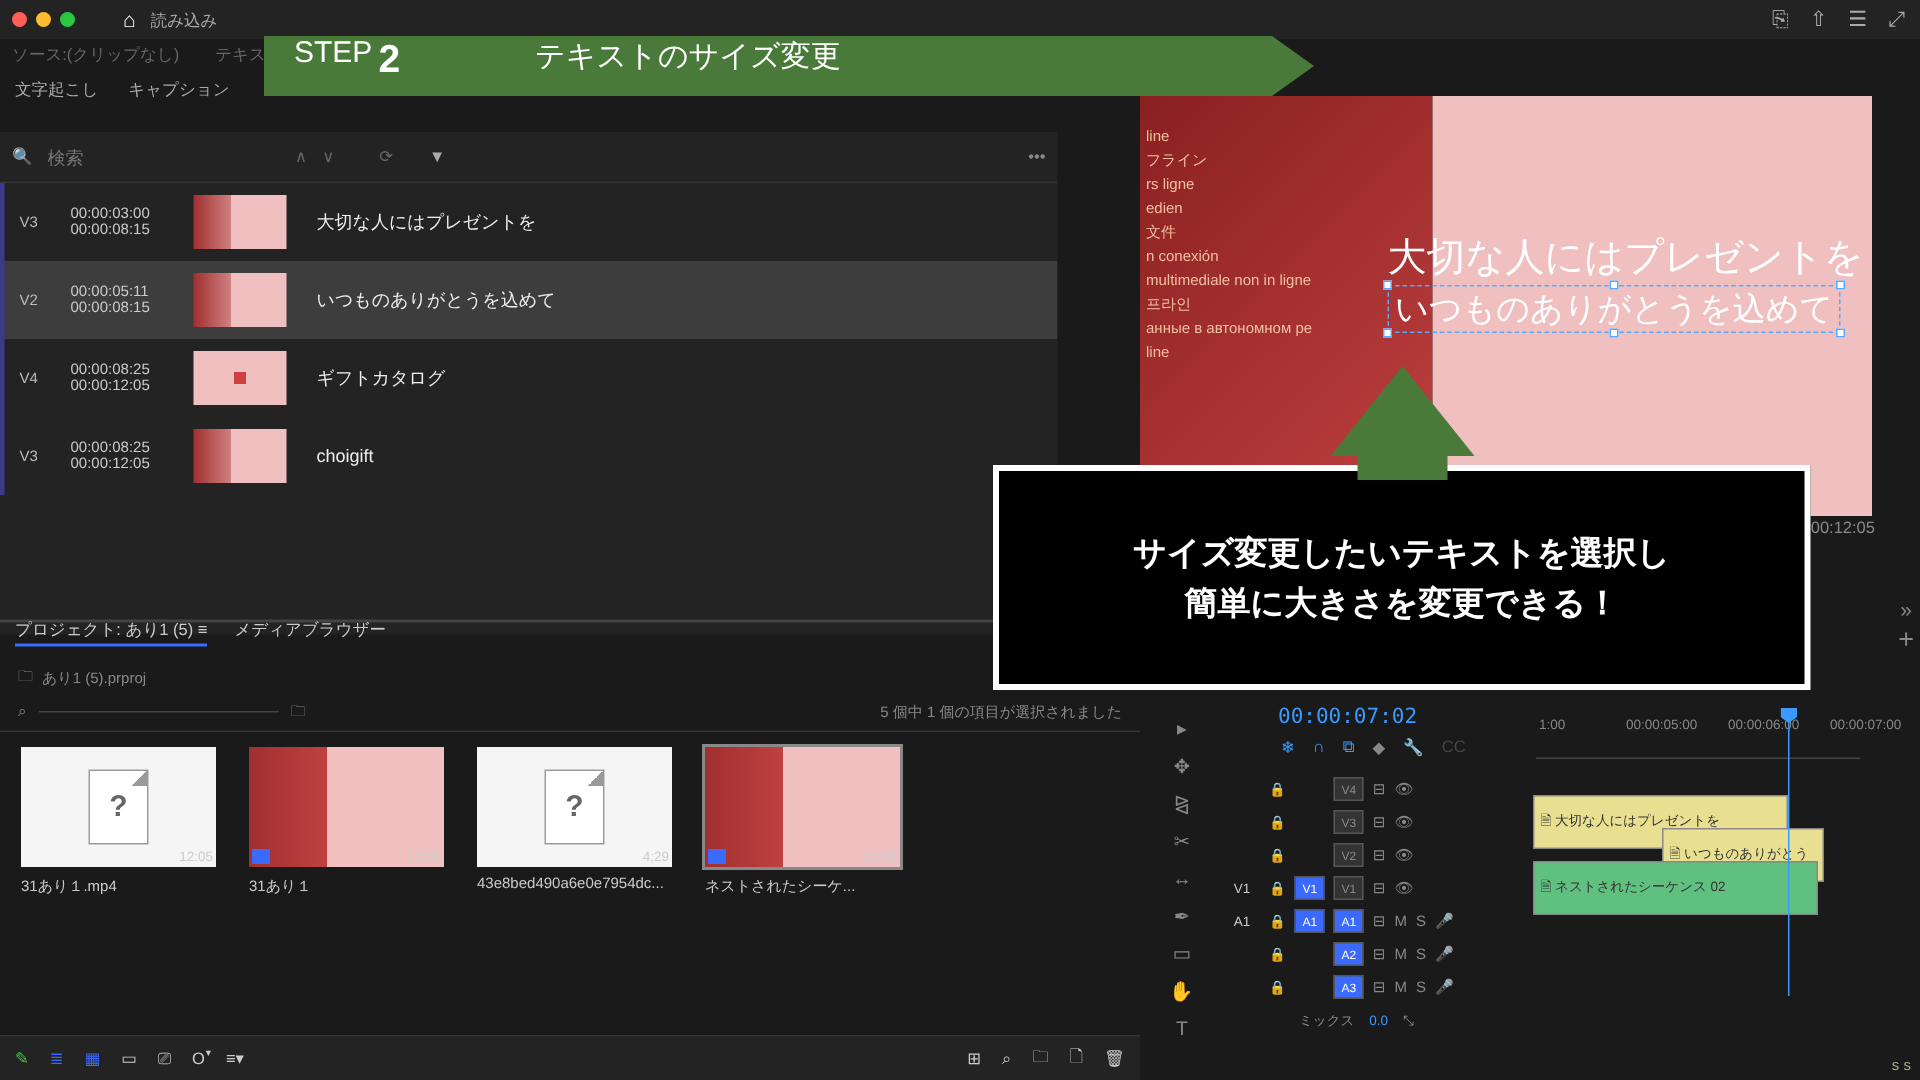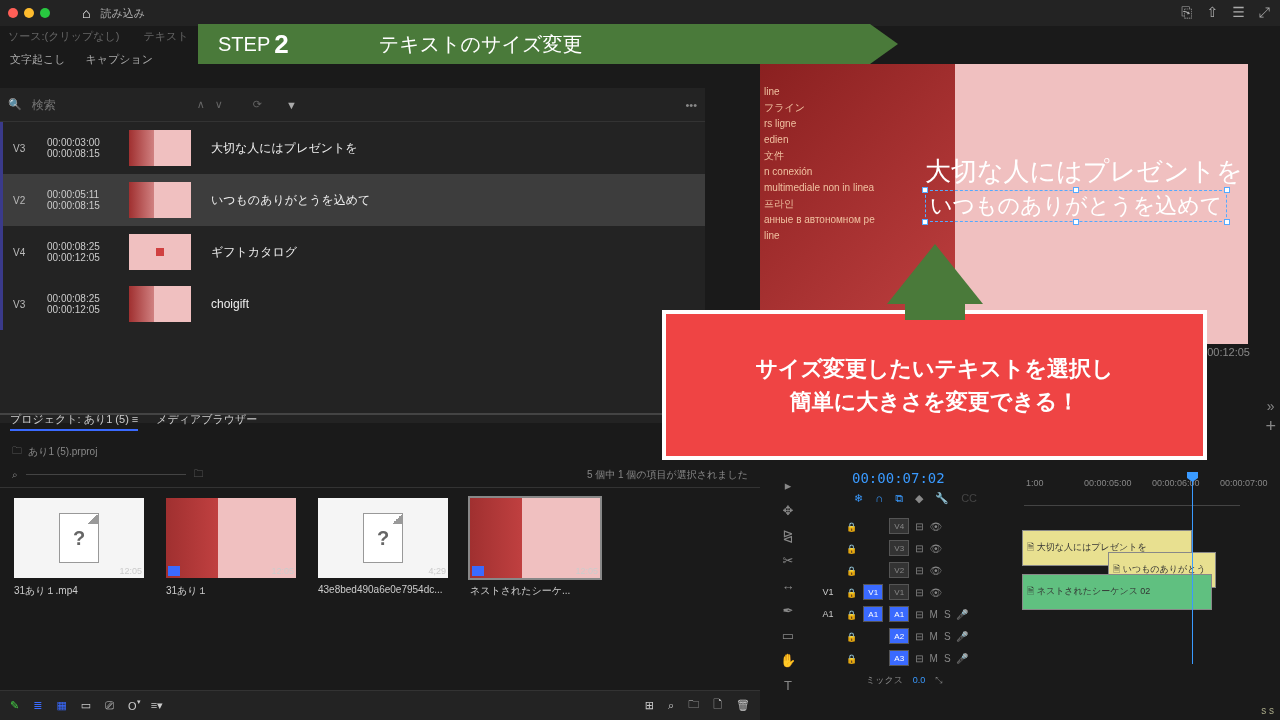--- a/index.html
+++ b/index.html
@@ -3,21 +3,21 @@
 <meta charset="utf-8">
 <style>
 * { margin: 0; padding: 0; box-sizing: border-box; font-family: "Hiragino Sans", "Meiryo", sans-serif; }
 body { width: 1280px; height: 720px; background: #1a1a1a; color: #ccc; overflow: hidden; position: relative; font-size: 11px; }
 .topbar { height: 26px; background: #232323; display: flex; align-items: center; padding: 0 8px; }
 .mac-dots { display: flex; gap: 6px; }
 .mac-dot { width: 10px; height: 10px; border-radius: 50%; }
 .topright { position: absolute; right: 10px; top: 4px; display: flex; gap: 14px; color: #aaa; font-size: 14px;}
 .home-icon { color: #fff; font-size: 14px; margin-left: 32px; }
 .import-text { color: #aaa; margin-left: 10px; font-size: 11px; }
-.step-banner { position: absolute; top: 24px; left: 198px; width: 700px; height: 40px; background: #4a7a3a; display: flex; align-items: center; clip-path: polygon(0 0, 96% 0, 100% 50%, 96% 100%, 0 100%); z-index: 10; }
+.step-banner { position: absolute; top: 24px; left: 176px; width: 700px; height: 40px; background: #4a7a3a; display: flex; clip-path: polygon(0 0, 96% 0, 100% 50%, 96% 100%, 0 100%); z-index: 10; }
 .step-banner .s { color: #fff; font-size: 20px; margin-left: 20px; font-weight: 300; }
 .step-banner .n { color: #fff; font-size: 26px; font-weight: bold; margin-left: 4px; }
 .step-banner .t { color: #fff; font-size: 20px; margin-left: 90px; }
 .workspace-tabs { height: 20px; color: #666; font-size: 11px; padding-left: 8px; display: flex; gap: 24px; align-items: center;}
 .sectabs { display: flex; gap: 20px; padding: 6px 10px; font-size: 11px; color: #aaa; }
 .search-bar { height: 28px; display: flex; align-items: center; padding: 0 8px; gap: 10px; background: #232323;}
 .search-bar input { background: transparent; border: none; color: #888; outline: none; font-size: 12px; flex: 0 0 80px;}
 .left-panel { position: absolute; top: 88px; left: 0; width: 705px; height: 335px; background: #232323; overflow: hidden;}
 .lp-search { border-bottom: 1px solid #333; height: 34px;}
 .text-item { display: flex; align-items: center; padding: 8px 10px; border-left: 3px solid #3a3a8a; gap: 12px; }
@@ -31,21 +31,21 @@
 .slider-track { position:absolute; bottom: 8px; left:0; right:10px; height:2px; background:#444;}
 .slider-thumb { position:absolute; right:14px; bottom:3px; width:12px;height:12px;border-radius:50%;border:2px solid #666;}
 .preview { position: absolute; top: 64px; right: 32px; width: 488px; height: 280px; background: #000; overflow: hidden; }
 .pv-split { position: relative; width: 100%; height: 100%; display: flex;}
 .pv-left { width: 40%; background: linear-gradient(135deg,#8a2020,#c04040); position:relative; padding: 20px 0 0 4px; color:#f0c0a0; font-size:10px; line-height:1.6;}
 .pv-right { width: 60%; background: #f0c0c0; position:relative;}
 .pv-text1 { position:absolute; top: 90px; left: 165px; color:#fff; font-size: 26px; font-family: serif; }
 .pv-text2 { position:absolute; top: 126px; left: 165px; color:#fff; font-size: 22px; font-family: serif; border: 1px dashed #5af; padding: 0 4px;}
 .pv-text2 .h { position:absolute; width:6px;height:6px;border:1px solid #5af;background:#fff;}
 .h1{left:-4px;top:-4px;} .h2{right:-4px;top:-4px;} .h3{left:-4px;bottom:-4px;} .h4{right:-4px;bottom:-4px;} .h5{left:50%;top:-4px;transform:translateX(-50%);} .h6{left:50%;bottom:-4px;transform:translateX(-50%);}
-.callout-box { position:absolute; top:310px; left:662px; width:545px; height:150px; background:#ef4444; border:4px solid #fff; display:flex; flex-direction:column; align-items:center; justify-content:center; z-index:9;}
+.callout-box { position:absolute; top:310px; left:662px; width:545px; height:150px; background:#000000; border:4px solid #fff; display:flex; flex-direction:column; align-items:center; justify-content:center; z-index:9;}
 .callout-arrow { position:absolute; top:-70px; left:50%; transform:translateX(-50%); width:0;height:0; border-left:48px solid transparent; border-right:48px solid transparent; border-bottom:60px solid #4a7a3a;}
 .callout-arrow2 { position:absolute; top:-12px; left:50%; transform:translateX(-50%); width:60px;height:18px;background:#4a7a3a;}
 .callout-box p { color:#fff; font-size:22px; font-weight:bold; line-height:1.5;}
 .tc-right { position:absolute; right:30px; top:346px; color:#888; font-size:11px;}
 .project-area { position:absolute; top:402px; left:0; width:760px; height:250px;}
 .pa-tabs { padding:10px;font-size:11px;color:#ccc;display:flex;gap:18px;}
 .pa-tabs span:first-child { border-bottom:2px solid #3a6aff;padding-bottom:2px;}
 .pa-path { padding:2px 12px;font-size:10px;color:#888;display:flex;align-items:center;gap:6px;}
 .pa-search { padding:4px 12px;display:flex;justify-content:space-between;align-items:center;font-size:10px;color:#888;border-bottom:1px solid #333;}
 .pa-items { display:flex;gap:22px;padding:10px 14px;}
@@ -163,21 +163,21 @@
 
 <div class="preview">
   <div class="pv-split">
     <div class="pv-left" id="pv-left">
         <div>line</div>
         <div>フライン</div>
         <div>rs ligne</div>
         <div>edien</div>
         <div>文件</div>
         <div>n conexión</div>
-        <div>multimediale non in linea</div>
+        <div>multimediale non in ligne</div>
         <div>프라인</div>
         <div>анные в автономном ре</div>
         <div>line</div>
       </div>
     <div class="pv-right"></div>
   </div>
   <div class="pv-text1">大切な人にはプレゼントを</div>
   <div class="pv-text2">
     <span>いつものありがとうを込めて</span>
     <span class="h h1"></span><span class="h h2"></span><span class="h h3"></span><span class="h h4"></span><span class="h h5"></span><span class="h h6"></span>

